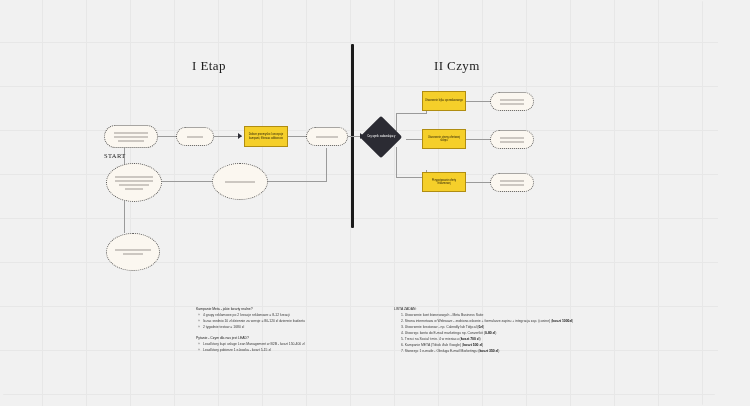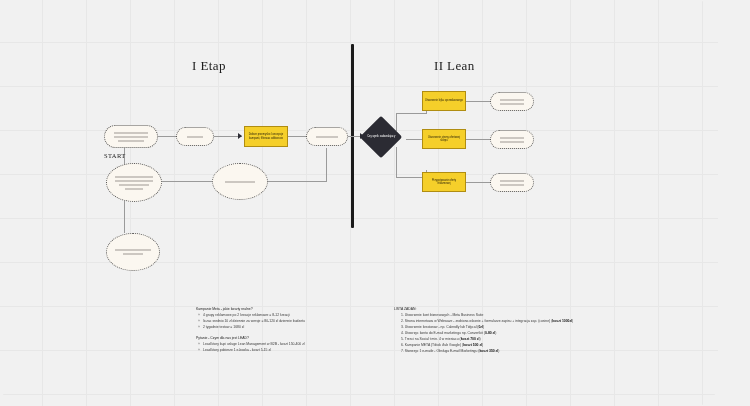--- a/index.html
+++ b/index.html
@@ -118,21 +118,21 @@
   .textblock b{color:#101010;}
   #textblock-left{left:196px;top:307px;}
   #textblock-right{left:394px;top:307px;}
 </style>
 </head>
 <body>
 
 <div id="canvas">
 
   <div class="phase-title" id="phase1-title">I Etap</div>
-  <div class="phase-title" id="phase2-title">II Lean</div>
+  <div class="phase-title" id="phase2-title">II Czym</div>
 
   <div id="divider"></div>
 
   <div class="conn h" style="left:158px;top:136px;width:20px;"></div>
   <div class="conn h" style="left:212px;top:136px;width:30px;"></div>
   <div class="arrow" style="left:238px;top:133px;"></div>
   <div class="conn h" style="left:288px;top:136px;width:18px;"></div>
   <div class="conn h" style="left:346px;top:136px;width:12px;"></div>
 
   <div class="conn v" style="left:124px;top:148px;height:18px;"></div>

